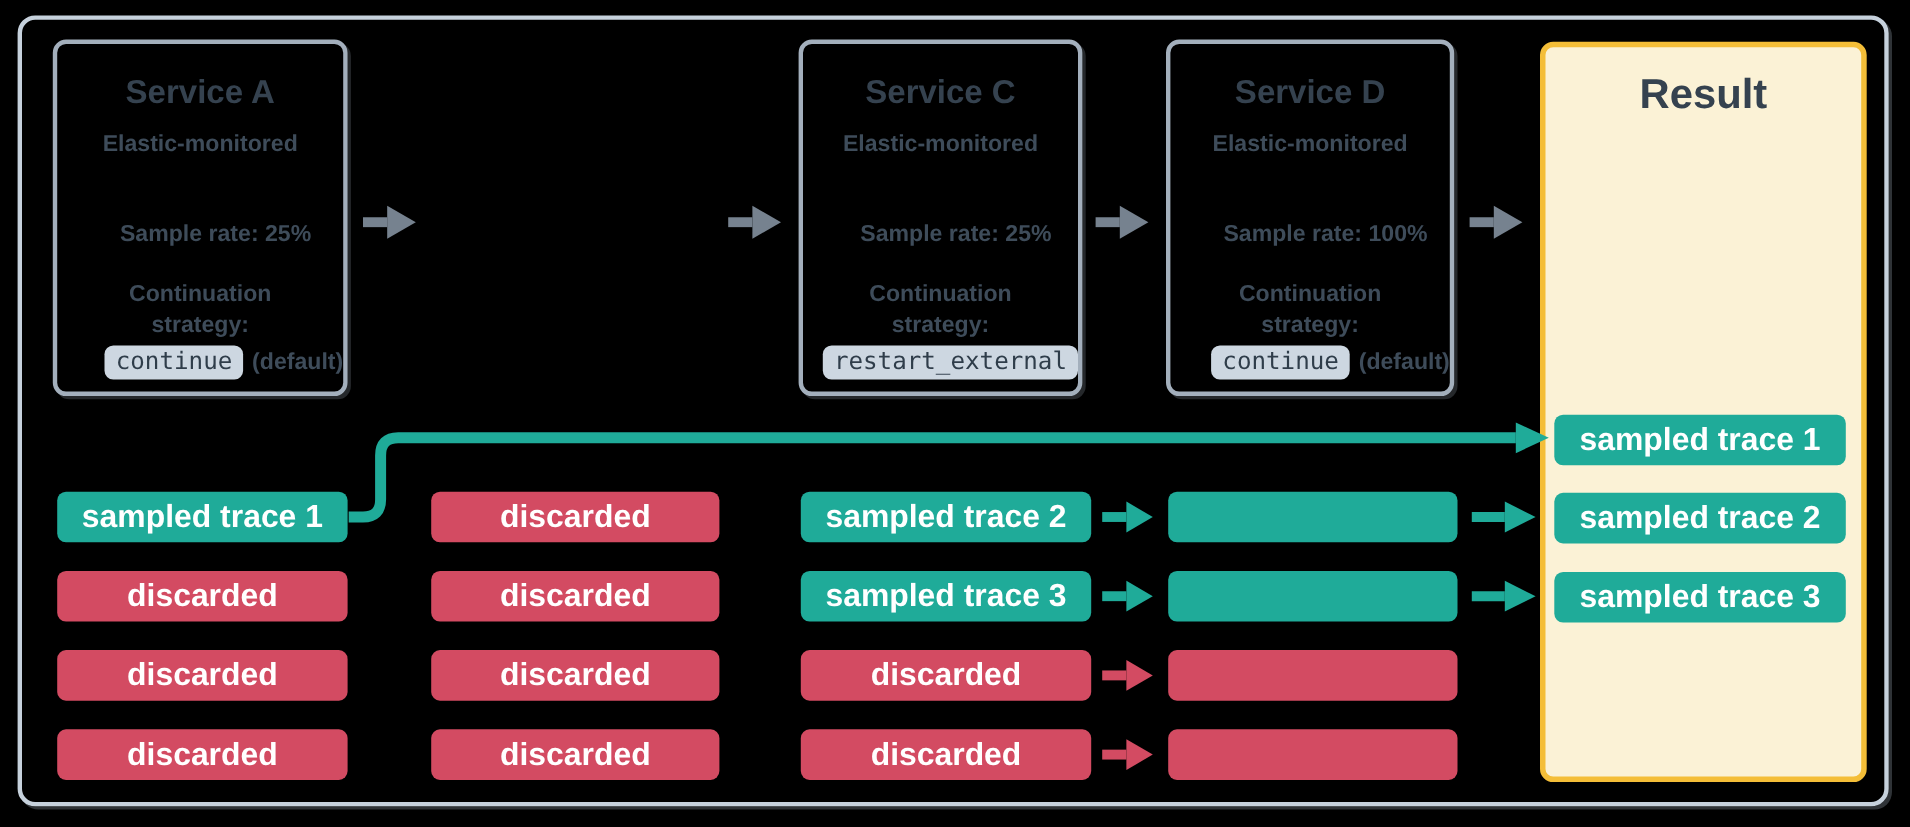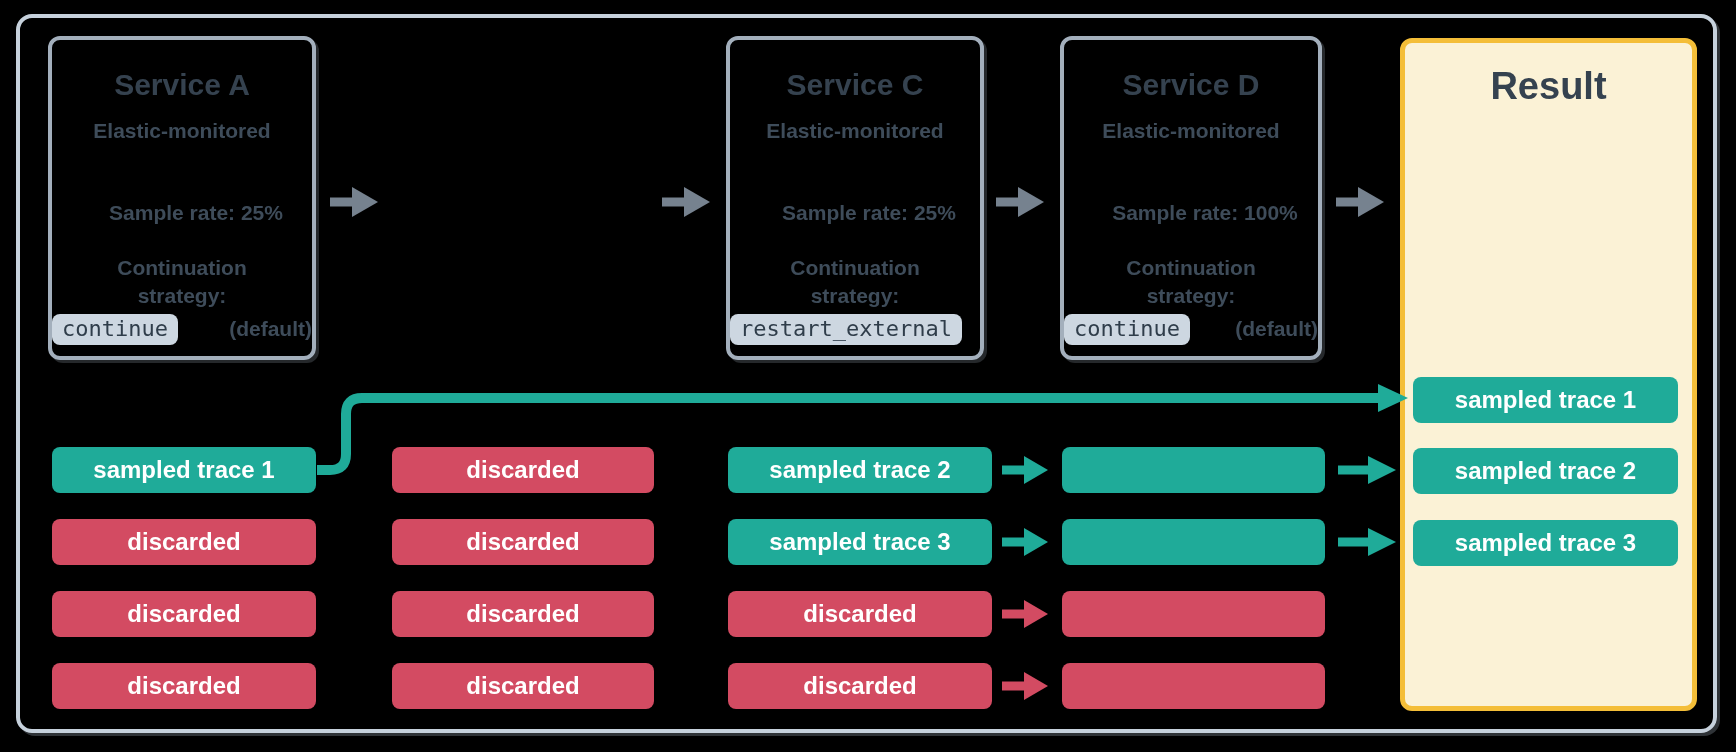--- a/index.html
+++ b/index.html
@@ -22,35 +22,35 @@
   .svc{
     position:absolute; top:36px; height:324px; box-sizing:border-box;
     border:4px solid var(--box_border); border-radius:12px;
     text-align:center; box-shadow:3px 3px 0 rgba(170,182,196,.22);
   }
   .svc-title{font-size:30px; font-weight:bold; line-height:38px; margin-top:26px; color:var(--slate);}
   .svc-line{font-size:21px; font-weight:bold; line-height:26px; color:var(--slate_body);}
   .mon{margin-top:14px;text-align:center;}
   .rate{margin-top:56px;padding-left:28px;}
   .strat{margin-top:28px; line-height:28px; width:180px; margin-left:auto; margin-right:auto;}
-  .chip-row{margin-top:2px; height:34px; display:flex; justify-content:space-between; align-items:center; gap:8px;}
+  .chip-row{margin-top:2px; height:34px; display:flex; justify-content:flex-end; align-items:center; gap:8px;}
   .chip{
     font-family:"DejaVu Sans Mono", monospace; font-size:22px; color:var(--chip_text);
     background:var(--chip_bg); border-radius:8px; padding:2px 10px 4px; white-space:nowrap;
   }
   .suffix{font-size:21px; font-weight:bold; color:var(--slate_body);}
   .result{
     position:absolute; left:1400px; top:38px; width:297px; height:673px; box-sizing:border-box;
     background:var(--result_bg); border:5px solid var(--result_border); border-radius:12px;
     text-align:center;
   }
   .result-title{font-size:38px; font-weight:bold; line-height:38px; margin-top:24px; color:var(--slate);}
   .badge{
     position:absolute; height:46px; line-height:46px; border-radius:8px;
-    font-size:24px; font-weight:bold; color:var(--badge_text); text-align:center;
+    font-size:29px; font-weight:bold; color:var(--badge_text); text-align:center;
     white-space:nowrap; overflow:hidden;
   }
   .sampled{background:var(--teal);}
   .discarded{background:var(--red);}
   svg.overlay{position:absolute; left:0; top:0; pointer-events:none;}
   .gshaft{stroke:var(--arrow_gray); stroke-width:9; fill:none;}
   .ghead{fill:var(--arrow_gray);}
   .tshaft{stroke:var(--teal); stroke-width:9; fill:none;}
   .thead{fill:var(--teal);}
   .rshaft{stroke:var(--red); stroke-width:9; fill:none;}

